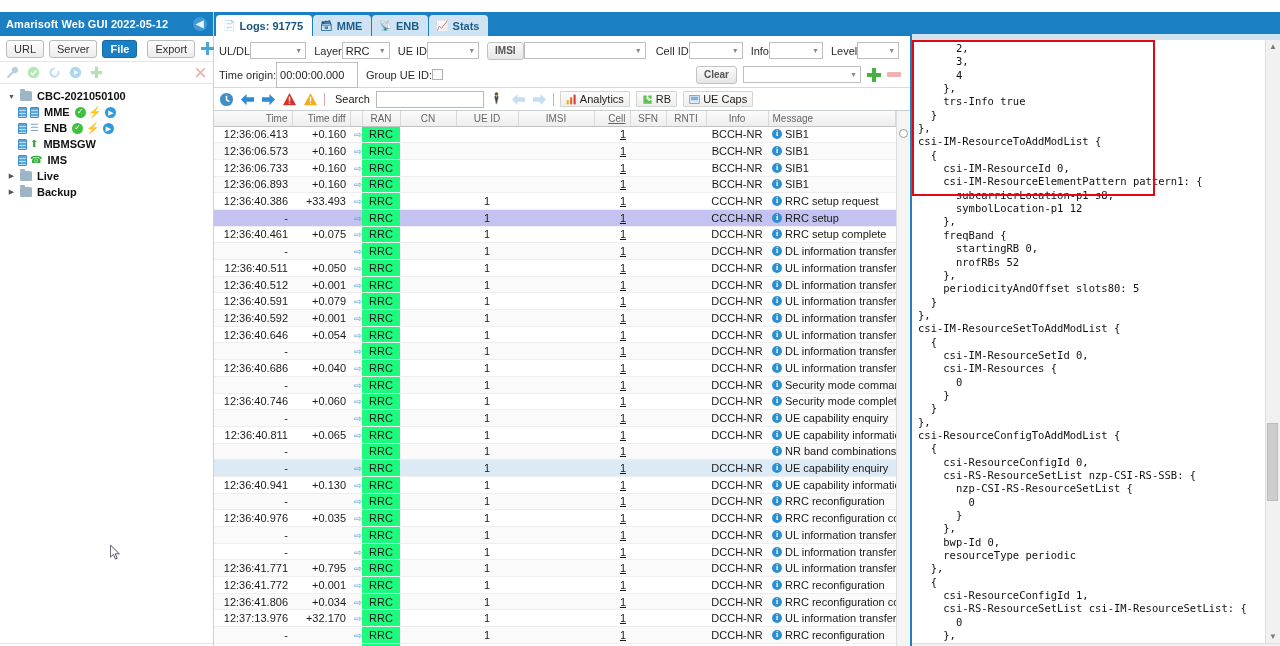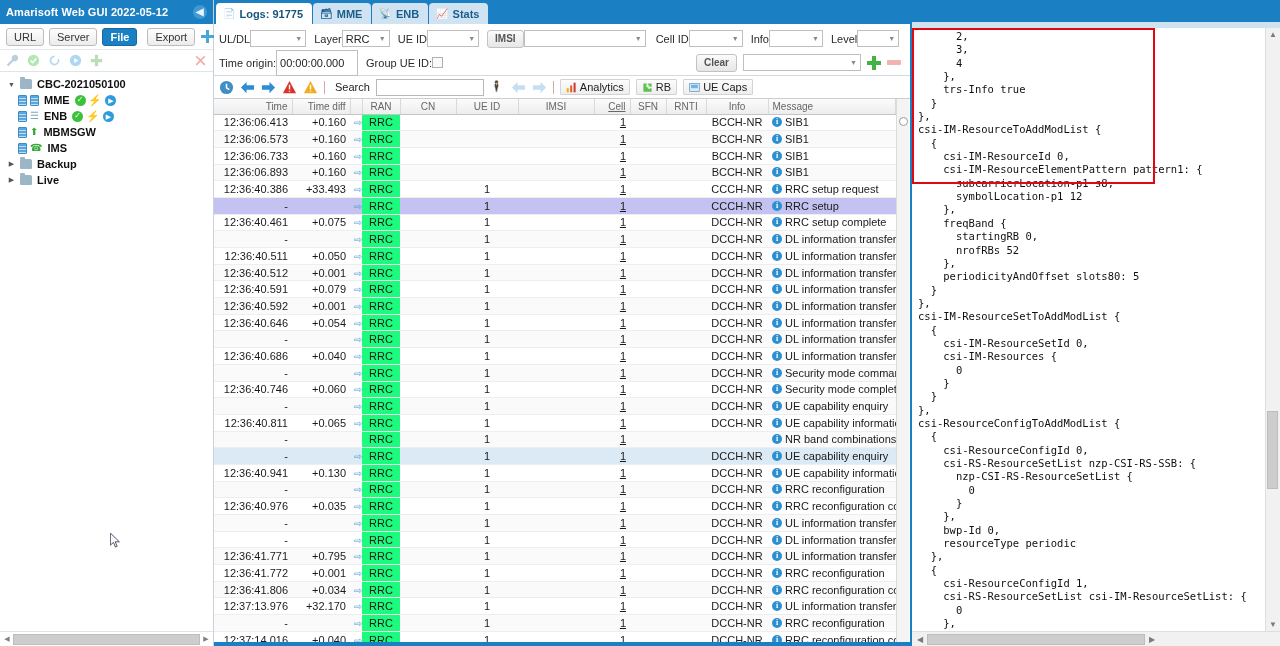--- a/index.html
+++ b/index.html
@@ -3,21 +3,21 @@
 <meta charset="utf-8">
 <style>
   * { box-sizing: border-box; margin: 0; padding: 0; }
   html, body {
     width: 1280px; height: 646px;
     font-family: "Liberation Sans", sans-serif;
     font-size: 11px;
     background: #ffffff;
     overflow: hidden;
   }
-  #app { position: relative; width: 1280px; height: 556px; }
+  #app { position: relative; width: 1280px; height: 556px; margin-top: 12px; }
 
   
   #left-panel {
     position: absolute; left: 0; top: 0; width: 214px; height: 646px;
     background: #ffffff; border-right: 1px solid #c8d2da;
     display: flex; flex-direction: column;
   }
   .lp-titlebar {
     height: 24px; background: #1b7fc4; color: #ffffff;
     display: flex; align-items: center; padding: 0 6px;
@@ -349,26 +349,26 @@
         <span class="lbl">MBMSGW</span>
       </div>
       <div class="tree-row ind1">
         <span class="ico-mme"></span>
         <span class="ico-phone">☎</span>
         <span class="lbl">IMS</span>
       </div>
       <div class="tree-row">
         <span class="tw">▶</span>
         <span class="folder"></span>
-        <span class="lbl">Backup</span>
+        <span class="lbl">Live</span>
       </div>
       <div class="tree-row">
         <span class="tw">▶</span>
         <span class="folder"></span>
-        <span class="lbl">Live</span>
+        <span class="lbl">Backup</span>
       </div>
 
       <svg id="cursor" viewBox="0 0 11 16">
         <path d="M0 0 L0 13 L3.3 10 L5.4 15 L7.3 14.2 L5.2 9.4 L9.6 9.4 Z" fill="#fbfbfb" stroke="#4a4a5e" stroke-width="1"></path>
       </svg>
     </div>
 
     <div class="lp-hscroll">
       <span class="arr">◀</span>
       <span class="thumb"></span>

